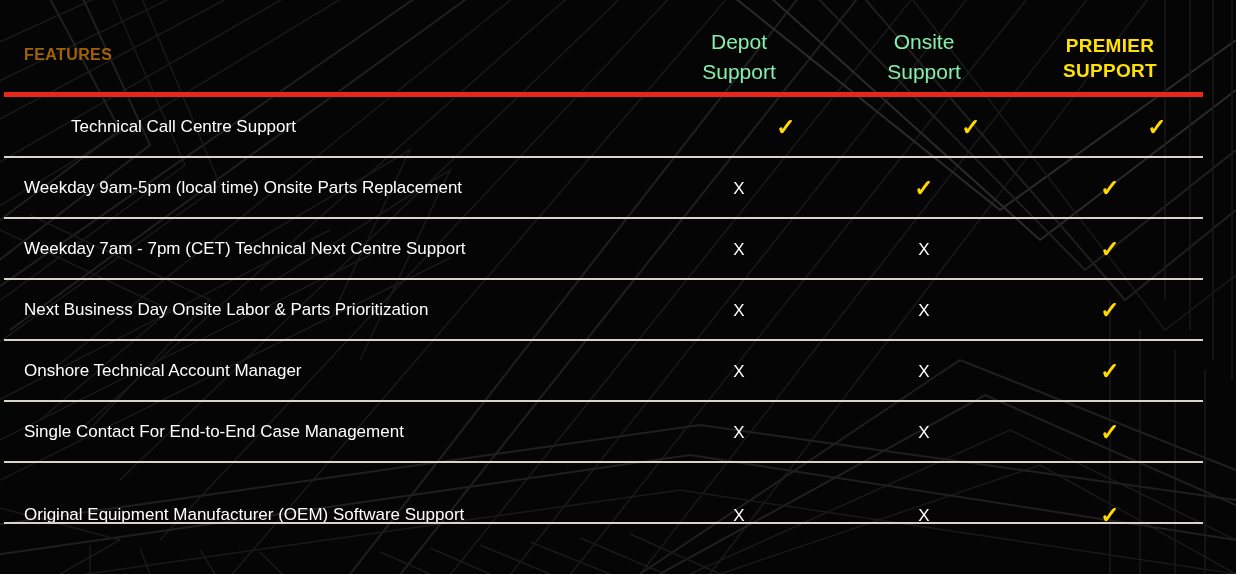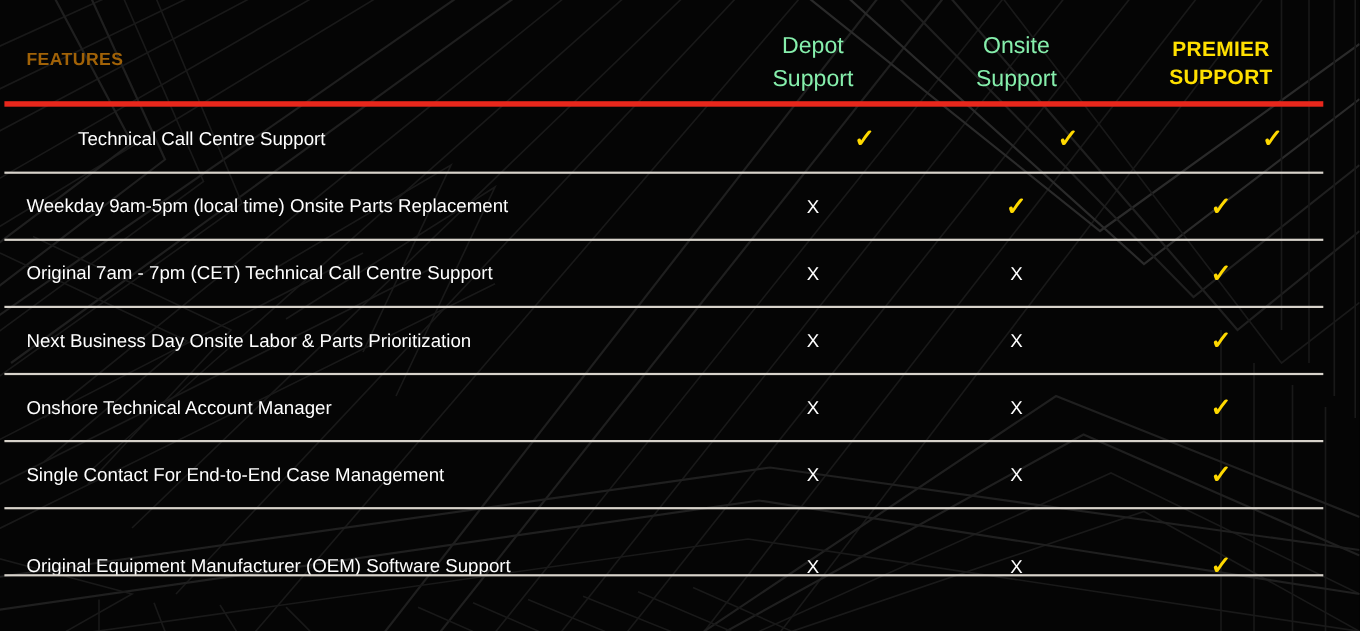--- a/index.html
+++ b/index.html
@@ -253,21 +253,21 @@
 
     <div class="row" style="top:157px;padding-left:48px;">
       <div class="row-label">Weekday 9am-5pm (local time) Onsite Parts Replacement</div>
       <div class="cell" style="left:659px;"><span class="mark-cross">X</span></div>
       <div class="cell" style="left:844px;"><span class="mark-check">✓</span></div>
       <div class="cell" style="left:1030px;"><span class="mark-check">✓</span></div>
     </div>
     <div class="divider" style="top:217px;"></div>
 
     <div class="row" style="top:218px;">
-      <div class="row-label">Original 7am - 7pm (CET) Technical Call Centre Support</div>
+      <div class="row-label">Weekday 7am - 7pm (CET) Technical Next Centre Support</div>
       <div class="cell" style="left:659px;"><span class="mark-cross">X</span></div>
       <div class="cell" style="left:844px;"><span class="mark-cross">X</span></div>
       <div class="cell" style="left:1030px;"><span class="mark-check">✓</span></div>
     </div>
     <div class="divider" style="top:278px;"></div>
 
     <div class="row" style="top:279px;">
       <div class="row-label">Next Business Day Onsite Labor &amp; Parts Prioritization</div>
       <div class="cell" style="left:659px;"><span class="mark-cross">X</span></div>
       <div class="cell" style="left:844px;"><span class="mark-cross">X</span></div>

